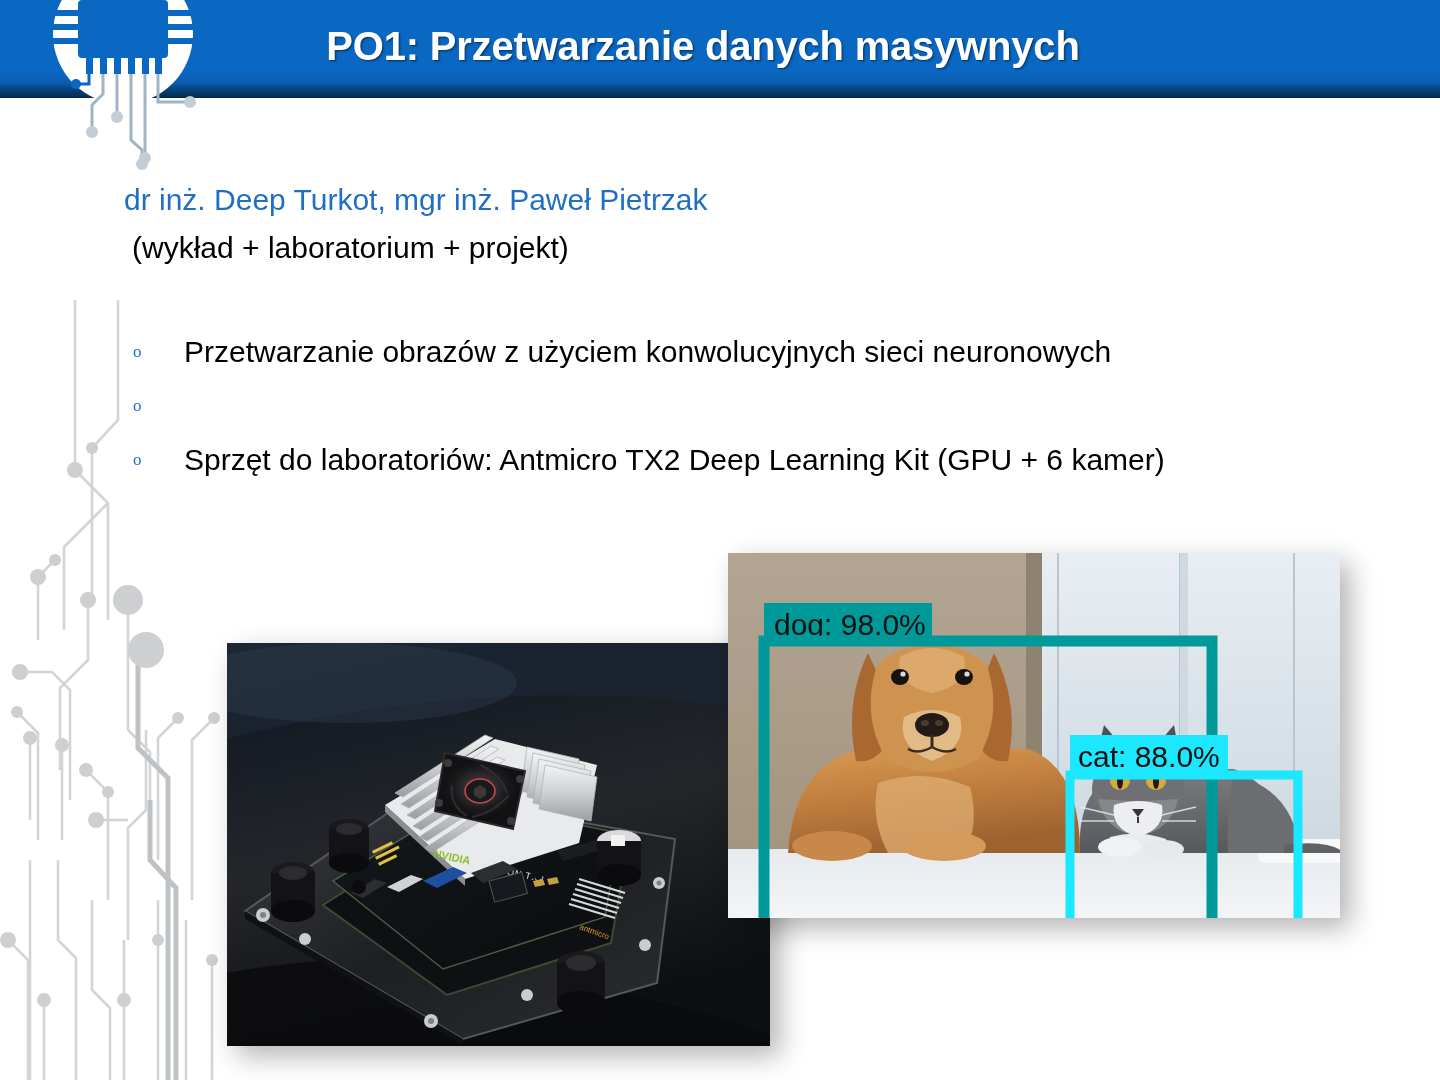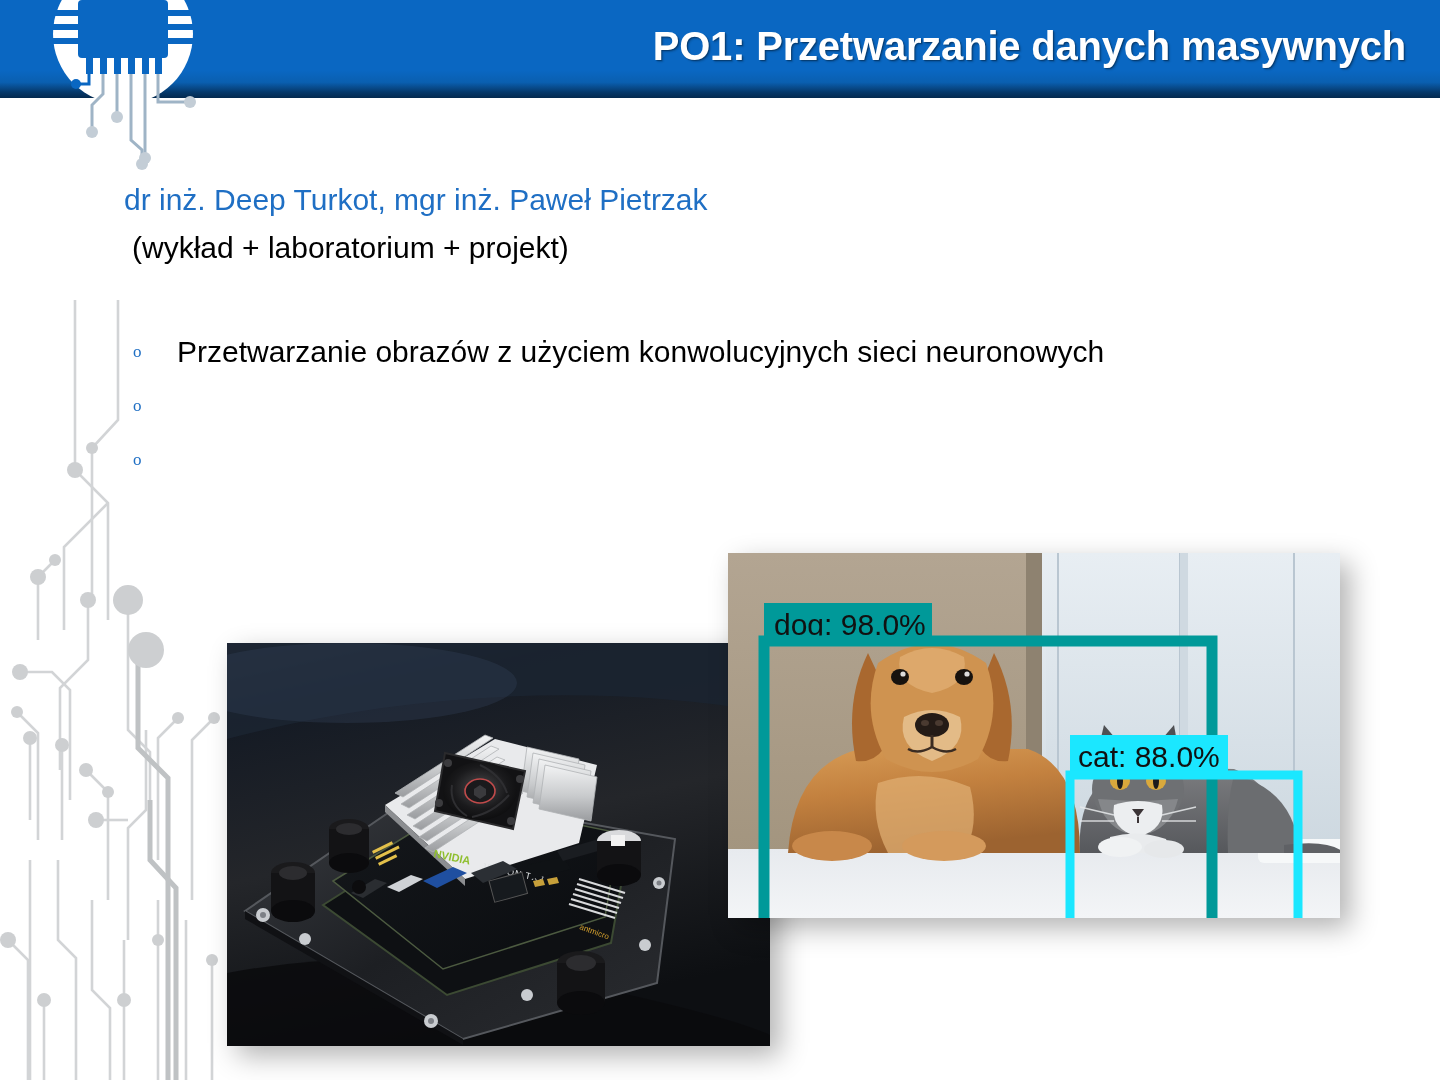--- a/index.html
+++ b/index.html
@@ -12,21 +12,21 @@
   .slide{position:absolute;inset:0;background:#fff;overflow:hidden;}
 
   
   .header{
     position:absolute;left:0;top:0;width:1440px;height:98px;
     background:linear-gradient(to bottom,#0A67C2 0%,#0A67C2 72%,#0A5FB0 84%,#06396B 94%,#042A4F 100%);
     overflow:visible;
   }
   .header-title{
     position:absolute;left:0;right:34px;top:24px;
-    text-align:right;
+    text-align:center;
     color:#ffffff;
     font-size:40px;font-weight:bold;
     letter-spacing:-0.2px;
     text-shadow:1px 1px 1px rgba(0,0,0,.30), 2px 2px 2px rgba(0,0,0,.18);
     white-space:nowrap;
   }
 
   
   .logo-wrap{position:absolute;left:30px;top:-28px;width:186px;height:230px;}
   .logo-wrap svg{display:block;}
@@ -49,20 +49,21 @@
   .bullets{position:absolute;left:133px;top:332px;width:1290px;}
   .bullet-row{display:flex;align-items:flex-start;margin-bottom:14px;}
   .bullet-mark{
     width:44px;flex:0 0 44px;
     color:#1F6FC4;font-size:17px;line-height:40px;
     font-family:"Liberation Serif","DejaVu Serif",serif;
   }
   .bullet-text{
     color:#000000;font-size:30px;line-height:39px;
     white-space:pre-line;
+    margin-left:7px;
   }
 
   
   .photo{position:absolute;overflow:hidden;background:#222;}
   .photo-board{
     left:227px;top:643px;width:543px;height:403px;
     box-shadow:10px 10px 26px rgba(0,0,0,.30);
     z-index:2;
   }
   .photo-detect{
@@ -208,20 +209,21 @@
       <span class="bullet-mark">o</span>
       <span class="bullet-text">Przetwarzanie obrazów z użyciem konwolucyjnych sieci neuronowych</span>
     </div>
 
     <div class="bullet-row">
       <span class="bullet-mark">o</span>
     </div>
 
     <div class="bullet-row">
       <span class="bullet-mark">o</span>
+      <span class="bullet-text">Sprzęt do laboratoriów: Antmicro TX2 Deep Learning Kit (GPU + 6 kamer)</span>
     </div>
 
   </div>
 
   <div class="photo photo-board">
     <svg width="543" height="403" viewBox="0 0 543 403" xmlns="http://www.w3.org/2000/svg">
       <defs>
         <linearGradient id="bgFelt" x1="0" y1="0" x2="0.3" y2="1">
           <stop offset="0%" stop-color="#2b3444"></stop>
           <stop offset="18%" stop-color="#141a24"></stop>

